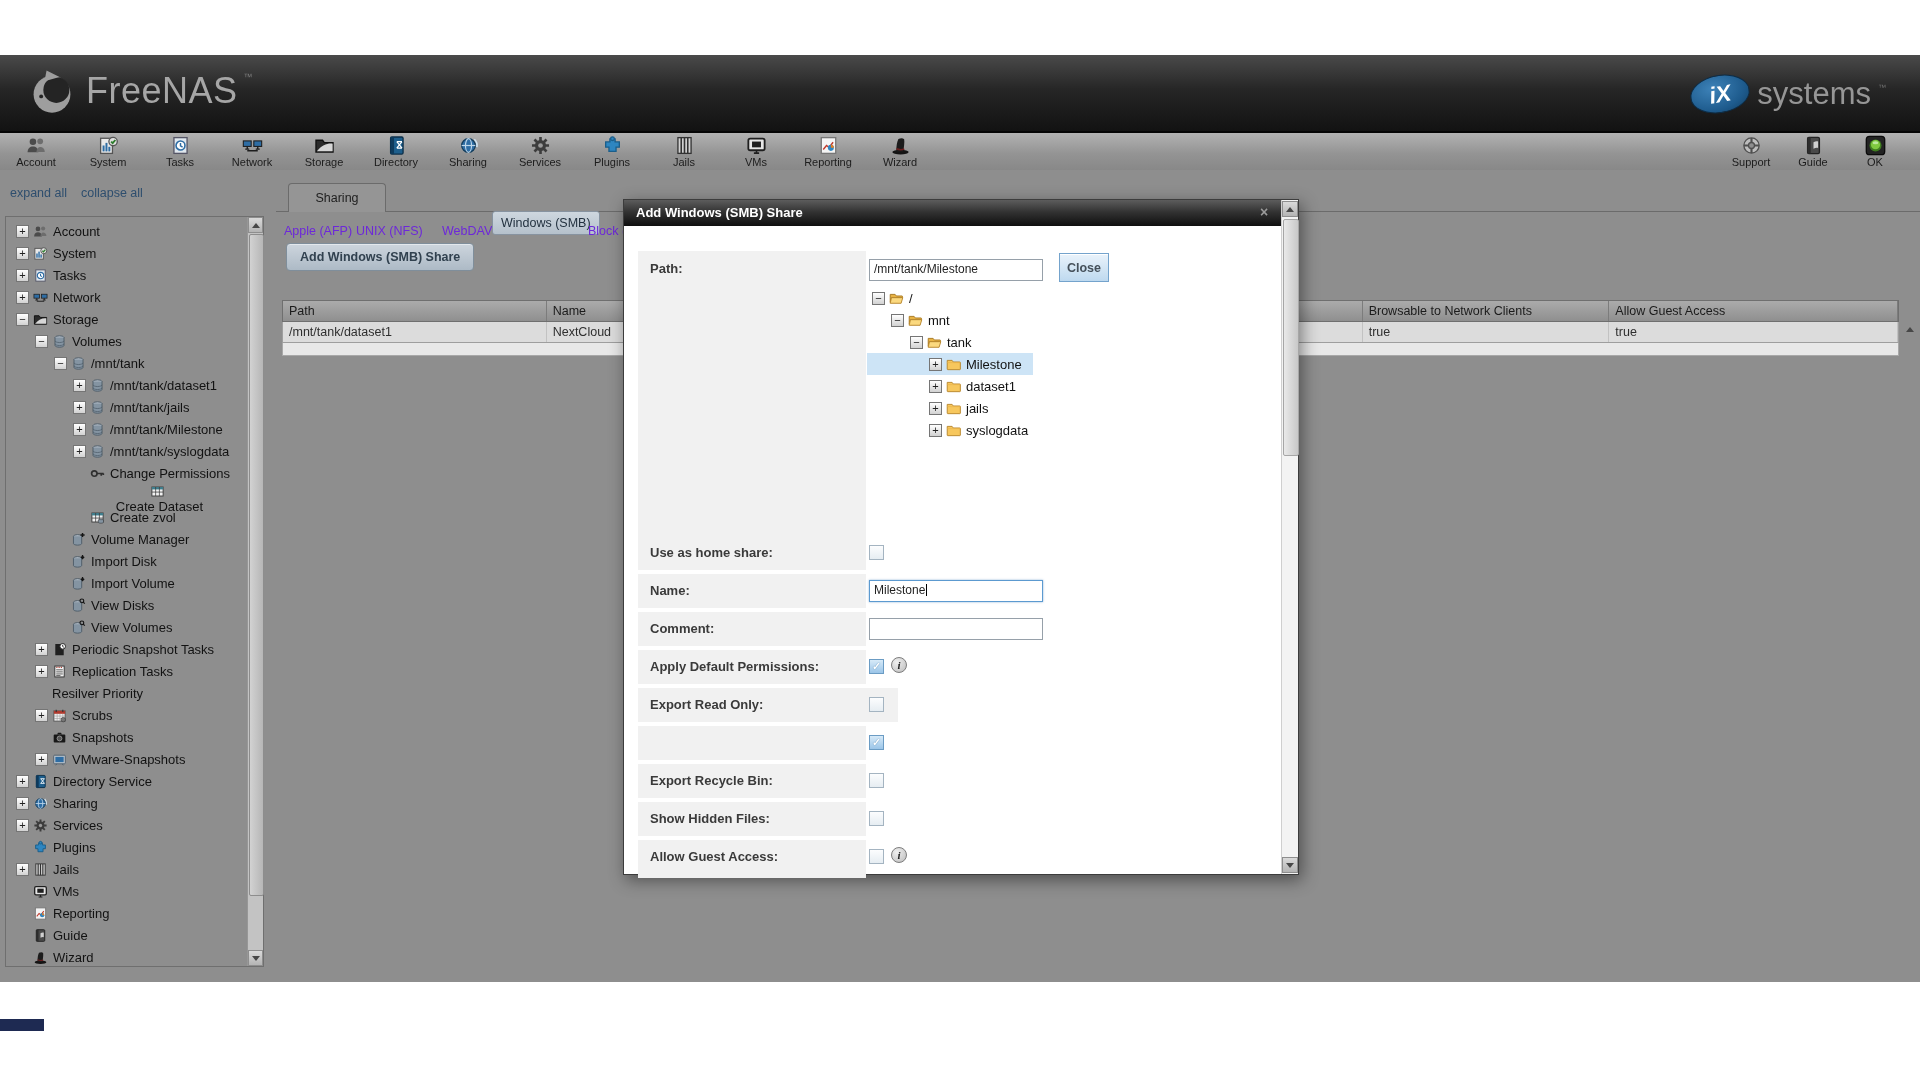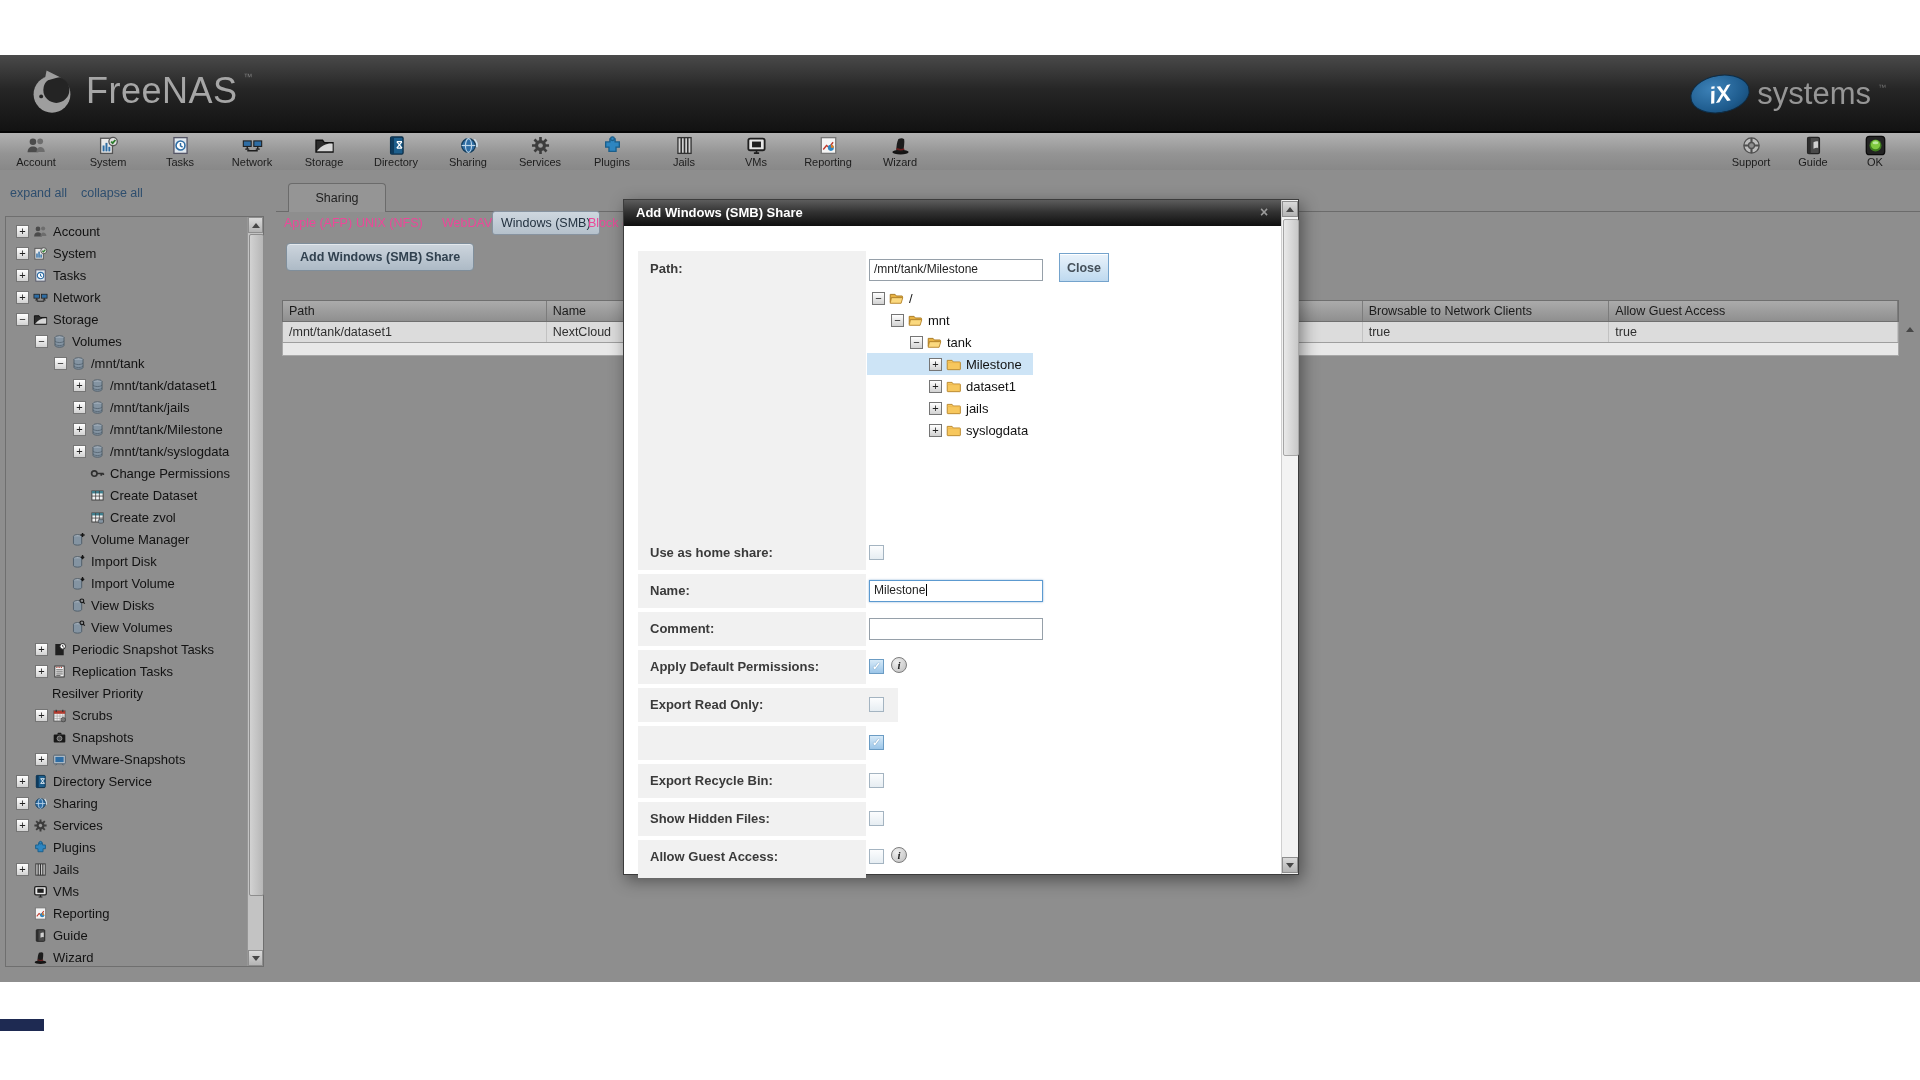--- a/index.html
+++ b/index.html
@@ -60,21 +60,21 @@
             background:linear-gradient(90deg,#d2d2d2,#b6b6b6);border:1px solid #8d8d8d;border-radius:2px;}
   .tri{width:0;height:0;position:absolute;}
   .tri.up{border-left:4px solid transparent;border-right:4px solid transparent;border-bottom:5px solid #474747;}
   .tri.down{border-left:4px solid transparent;border-right:4px solid transparent;border-top:5px solid #474747;}
 
   
   .tab{left:288px;top:183px;width:96px;height:28px;background:#959595;border:1px solid #6b6b6b;
        border-bottom:none;border-radius:4px 4px 0 0;display:flex;align-items:center;justify-content:center;
        font-size:12.5px;color:#1e1e1e;z-index:2;cursor:pointer;}
   .tabline{left:276px;top:211px;width:1644px;height:1px;background:#6b6b6b;}
-  .subtab{position:absolute;top:216px;font-size:12.5px;color:#ec4899;white-space:nowrap;cursor:pointer;}
+  .subtab{position:absolute;top:224px;font-size:12.5px;color:#6d28d9;white-space:nowrap;cursor:pointer;}
   .subtab.sel{top:211px;background:linear-gradient(#ced7df,#b5c1cc);border:1px solid #8793a0;
               border-radius:3px;padding:4px 8px;color:#22313f;}
   .addbtn{left:286px;top:243px;height:26px;padding:0 13px;display:flex;align-items:center;
           background:linear-gradient(#cdd5dd,#adbac6);border:1px solid #7f8e9b;border-radius:4px;
           font-weight:bold;font-size:12.5px;color:#31414f;cursor:pointer;
           box-shadow:inset 0 1px 0 rgba(255,255,255,.45);}
 
   
   .table{left:282px;top:300px;width:1617px;}
   .thead{display:flex;height:22px;background:linear-gradient(#ababab,#8f8f8f);
@@ -477,21 +477,21 @@
         <div class="trow" style="padding-left: 65px;">
           <span class="tg-sp"></span>
           <span class="ti">
             <svg viewBox="0 0 16 16" xmlns="http://www.w3.org/2000/svg">
               <circle cx="4.6" cy="8" r="2.9" fill="none" stroke="#2f2f2f" stroke-width="1.8"></circle>
               <path d="M7.5 8h7M12 8v2.4M14.2 8v1.7" stroke="#2f2f2f" stroke-width="1.8"></path>
             </svg>
           </span>
           <span class="tl">Change Permissions</span>
         </div>
-        <div class="trow" style="padding-left: 65px;">
+        <div class="trow" style="padding-left: 65px; flex-direction: column;">
           <span class="tg-sp"></span>
           <span class="ti">
             <svg viewBox="0 0 16 16" xmlns="http://www.w3.org/2000/svg">
               <rect x="2" y="3.2" width="12" height="9.6" fill="#f2f2f2" stroke="#3c3c3c"></rect>
               <rect x="2" y="3.2" width="12" height="2.6" fill="#3f7d8c"></rect>
               <path d="M2 8.6h12M6 3.2v9.6M10 3.2v9.6" stroke="#3c3c3c" stroke-width=".8"></path>
             </svg>
           </span>
           <span class="tl">Create Dataset</span>
         </div>

